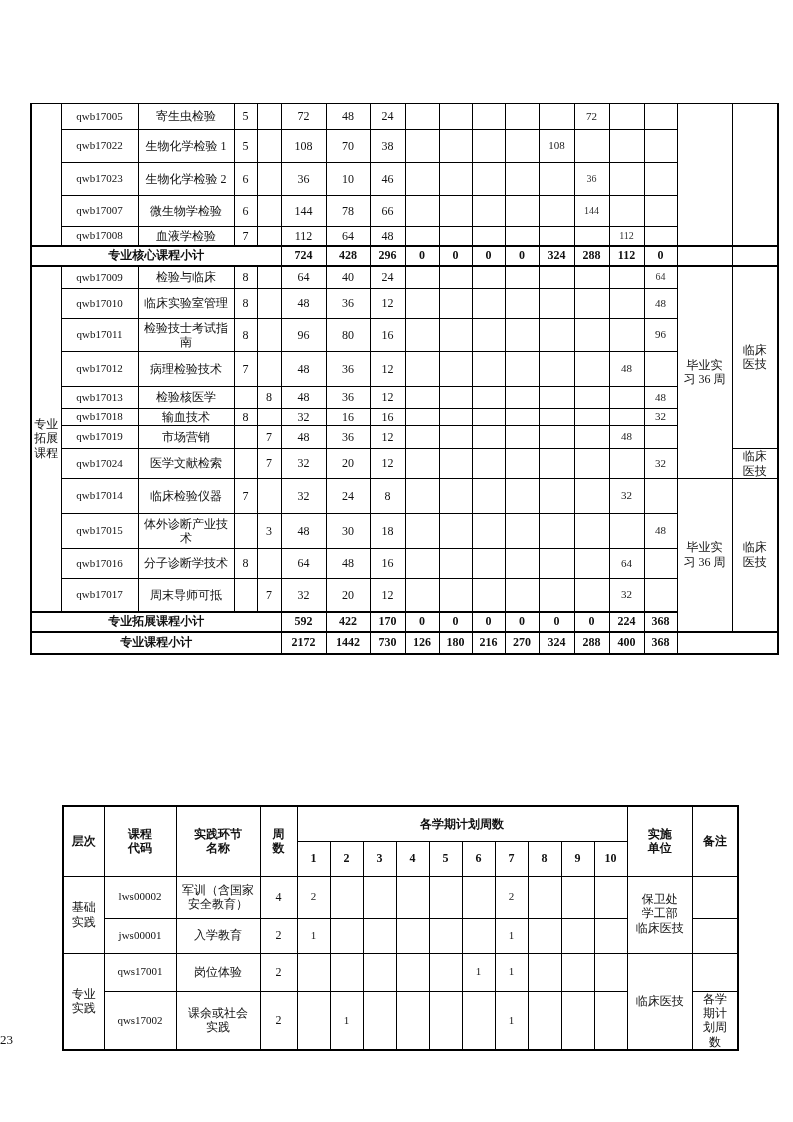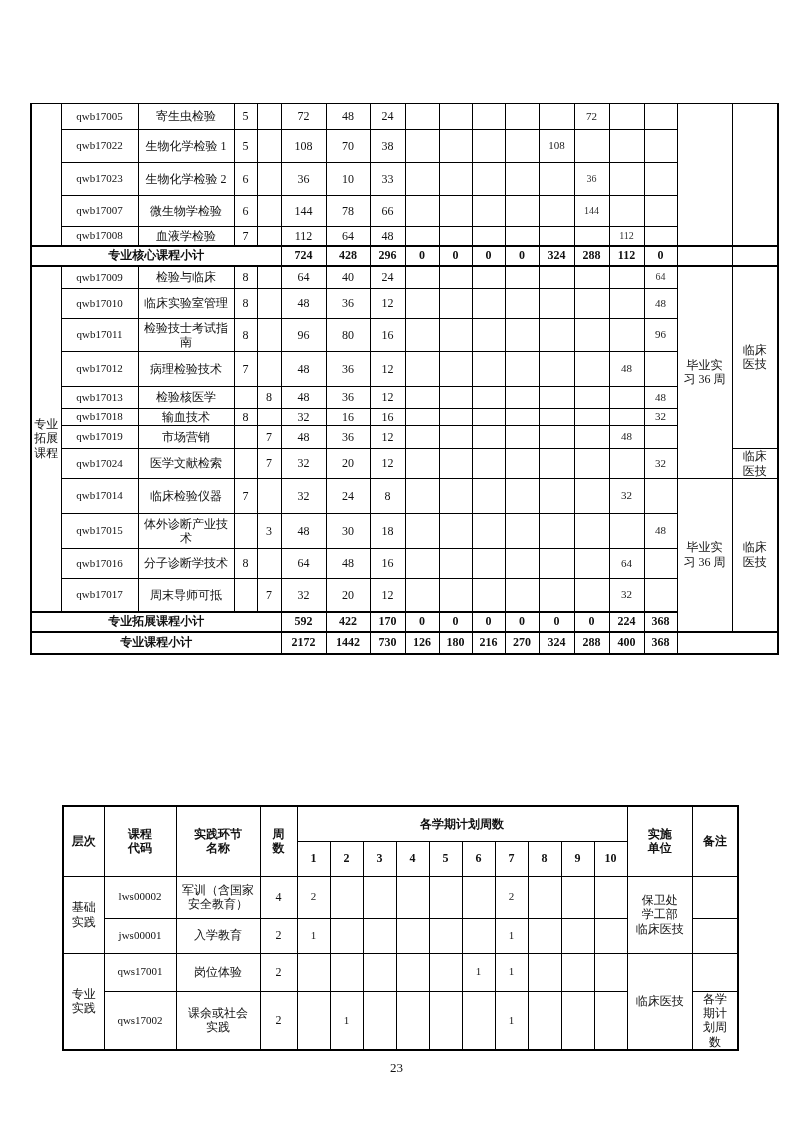--- a/index.html
+++ b/index.html
@@ -15,27 +15,27 @@
   .b{border-top:2px solid #000;border-bottom:2px solid #000;}
   .code{font-size:11px;}
   .sem{font-size:11px;color:#222;}
   .sm{font-size:10px;color:#333;}
   .hdr td{font-weight:bold;}
   .w14{display:inline-block;max-width:14px;}
   .w26{display:inline-block;max-width:26px;}
   .w28{display:inline-block;max-width:28px;}
   .w30{display:inline-block;max-width:30px;}
   .w44{display:inline-block;max-width:46px;text-align:center;}
-  .w50{display:inline-block;max-width:50px;}
+  .w50{display:inline-block;max-width:50px;font-family:Liberation Mono, monospace;}
   .w52{display:inline-block;max-width:52px;}
   .w62{display:inline-block;max-width:62px;}
   .w74{display:inline-block;max-width:74px;}
   .title{position:absolute;left:0;top:760px;width:793px;text-align:center;
          font-size:18px;font-weight:bold;letter-spacing:1px;}
-  .pageno{position:absolute;left:0;top:1032px;width:793px;text-align:center;font-size:13px;margin-top:28px;}
+  .pageno{position:absolute;left:0;top:1032px;width:793px;font-size:13px;}
 </style>
 </head>
 <body>
 
 <div class="page">
 
 <table class="t1">
 <colgroup>
 <col style="width:30px">
         <col style="width:77px">
@@ -97,21 +97,21 @@
 <td class="sem"></td>
 </tr>
 
 <tr style="height:33px">
 <td class="code">qwb17023</td>
 <td>生物化学检验 2</td>
 <td>6</td>
 <td></td>
 <td>36</td>
 <td>10</td>
-<td>33</td>
+<td>46</td>
 <td class="sem"></td>
 <td class="sem"></td>
 <td class="sem"></td>
 <td class="sem"></td>
 <td class="sem"></td>
 <td class="sem sm">36</td>
 <td class="sem"></td>
 <td class="sem"></td>
 </tr>
 

